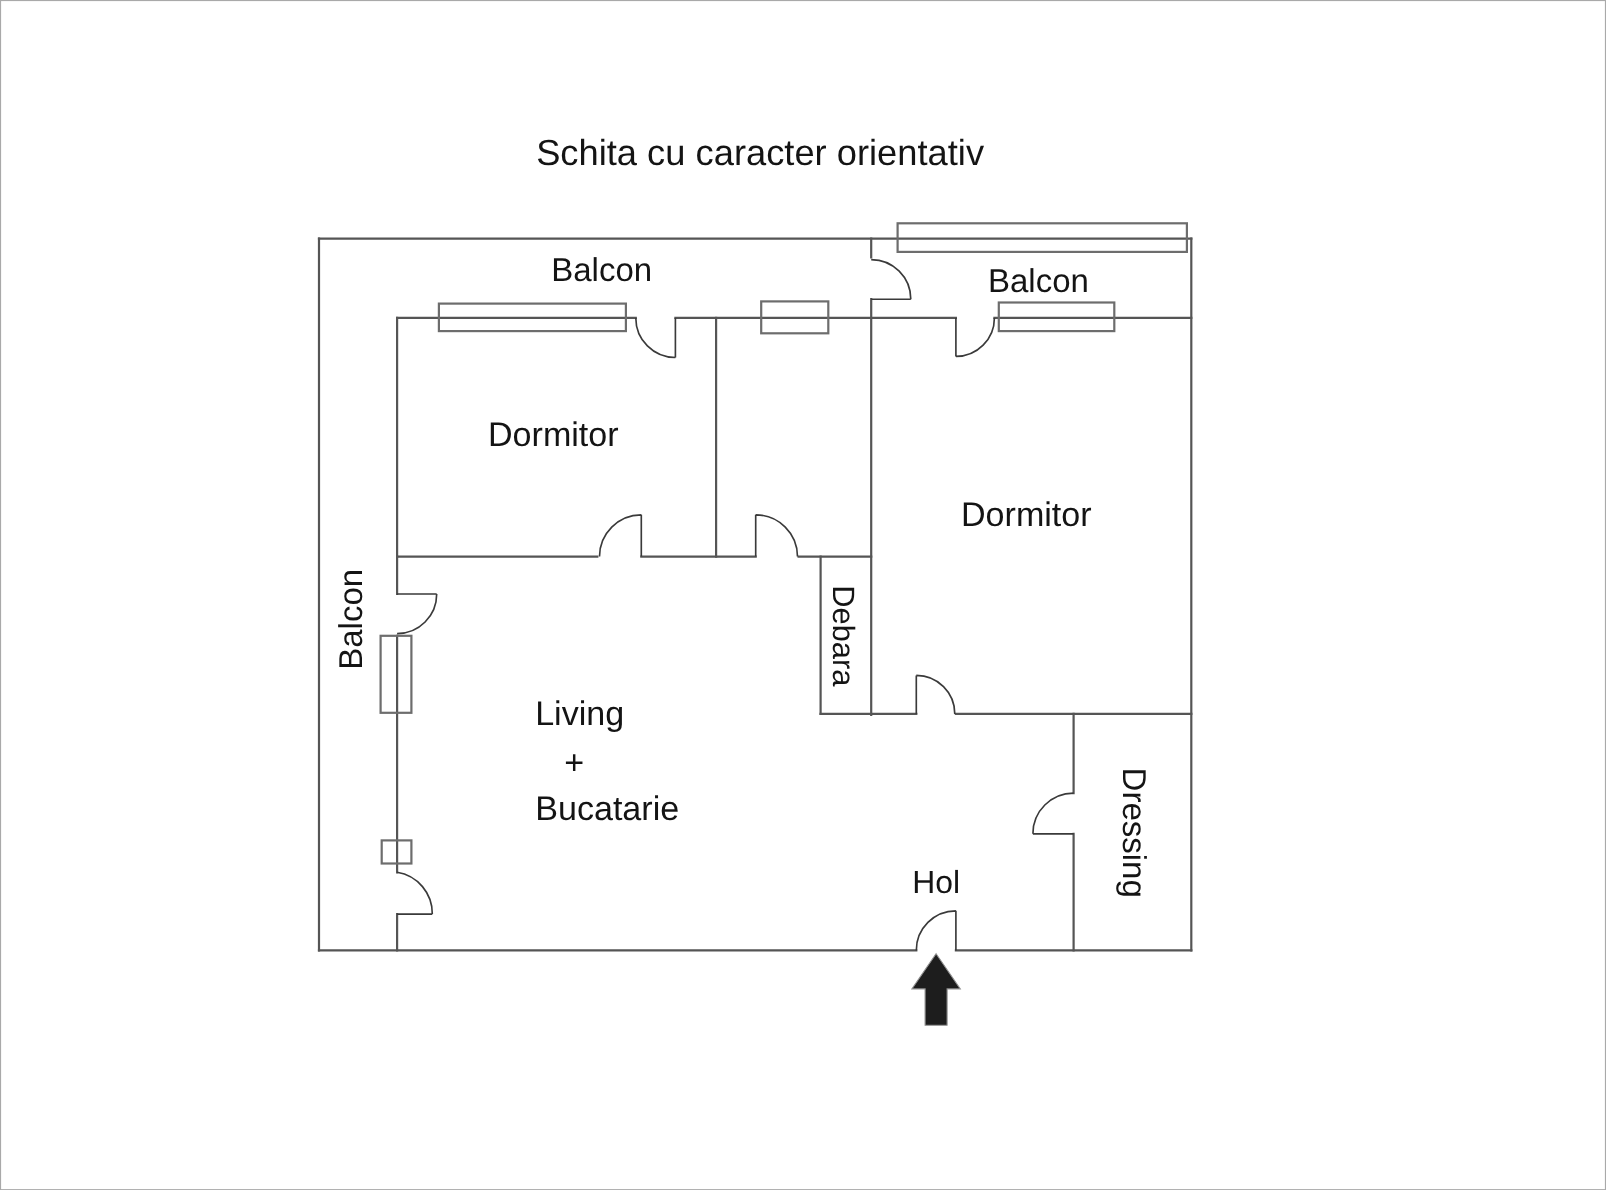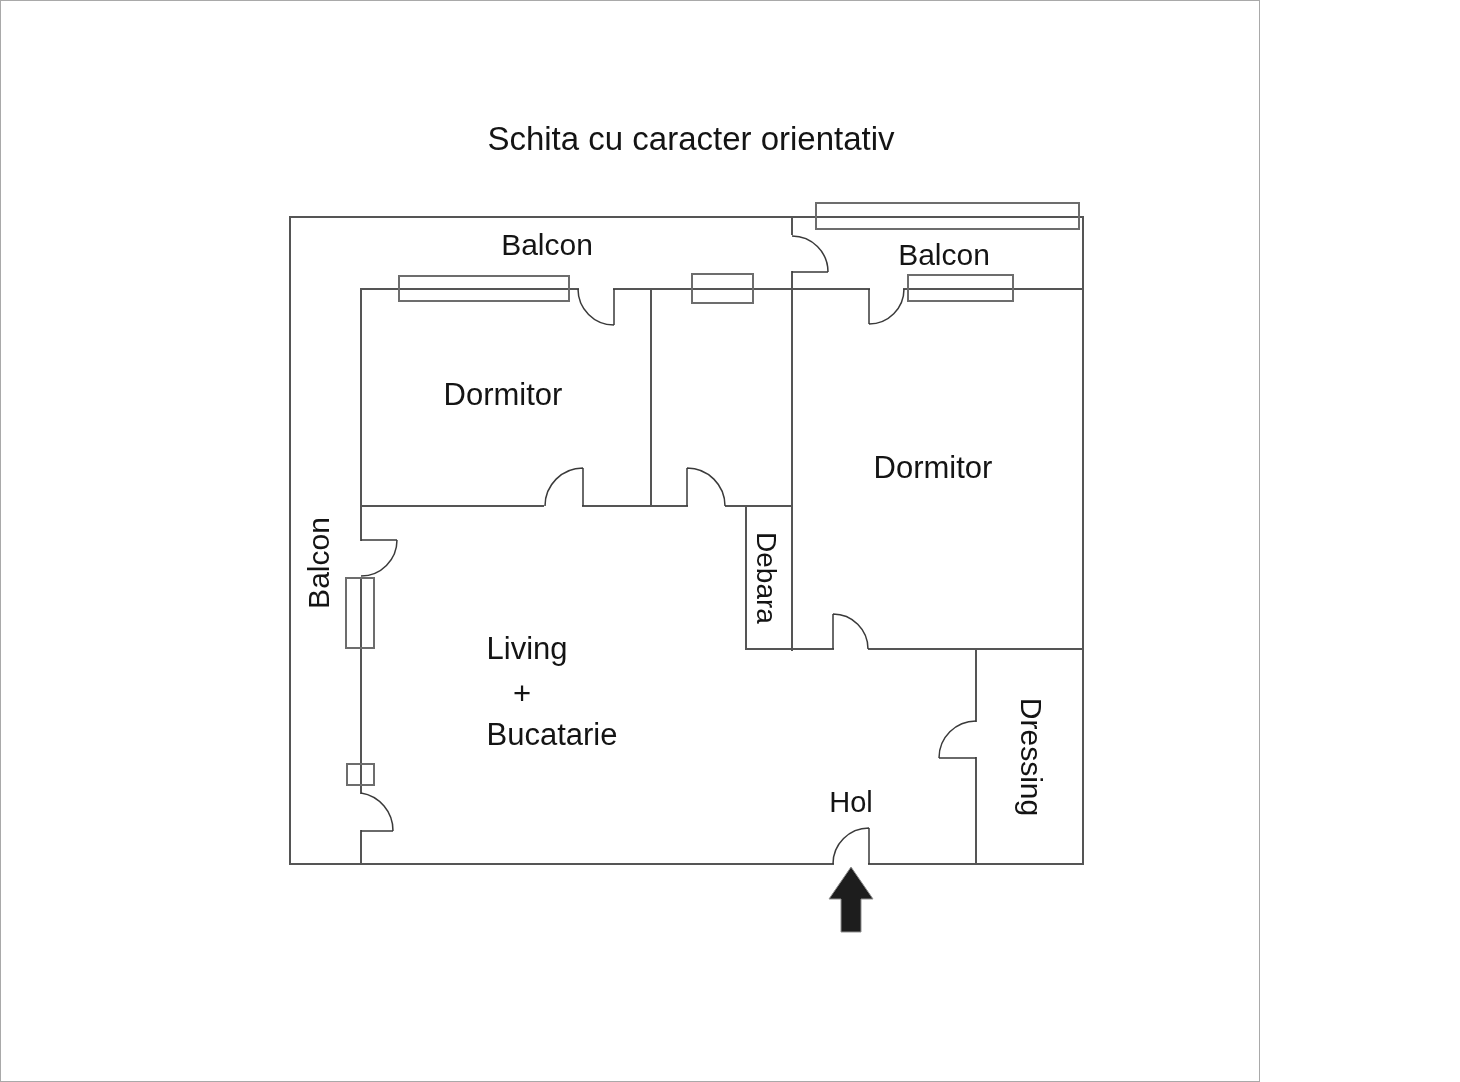--- a/index.html
+++ b/index.html
@@ -3,21 +3,21 @@
 <meta charset="utf-8">
 <style>
   html, body {
     margin: 0;
     padding: 0;
     background: #ffffff;
     font-family: "Liberation Sans", sans-serif;
   }
   .page {
     position: relative;
-    width: 1260px;
+    width: 1460px;
     height: 1082px;
     box-sizing: border-box;
     border: 1px solid #a9a9a9;
     background: #ffffff;
     overflow: hidden;
   }
   svg text {
     font-family: "Liberation Sans", "DejaVu Sans", sans-serif;
     fill: #141414;
   }

